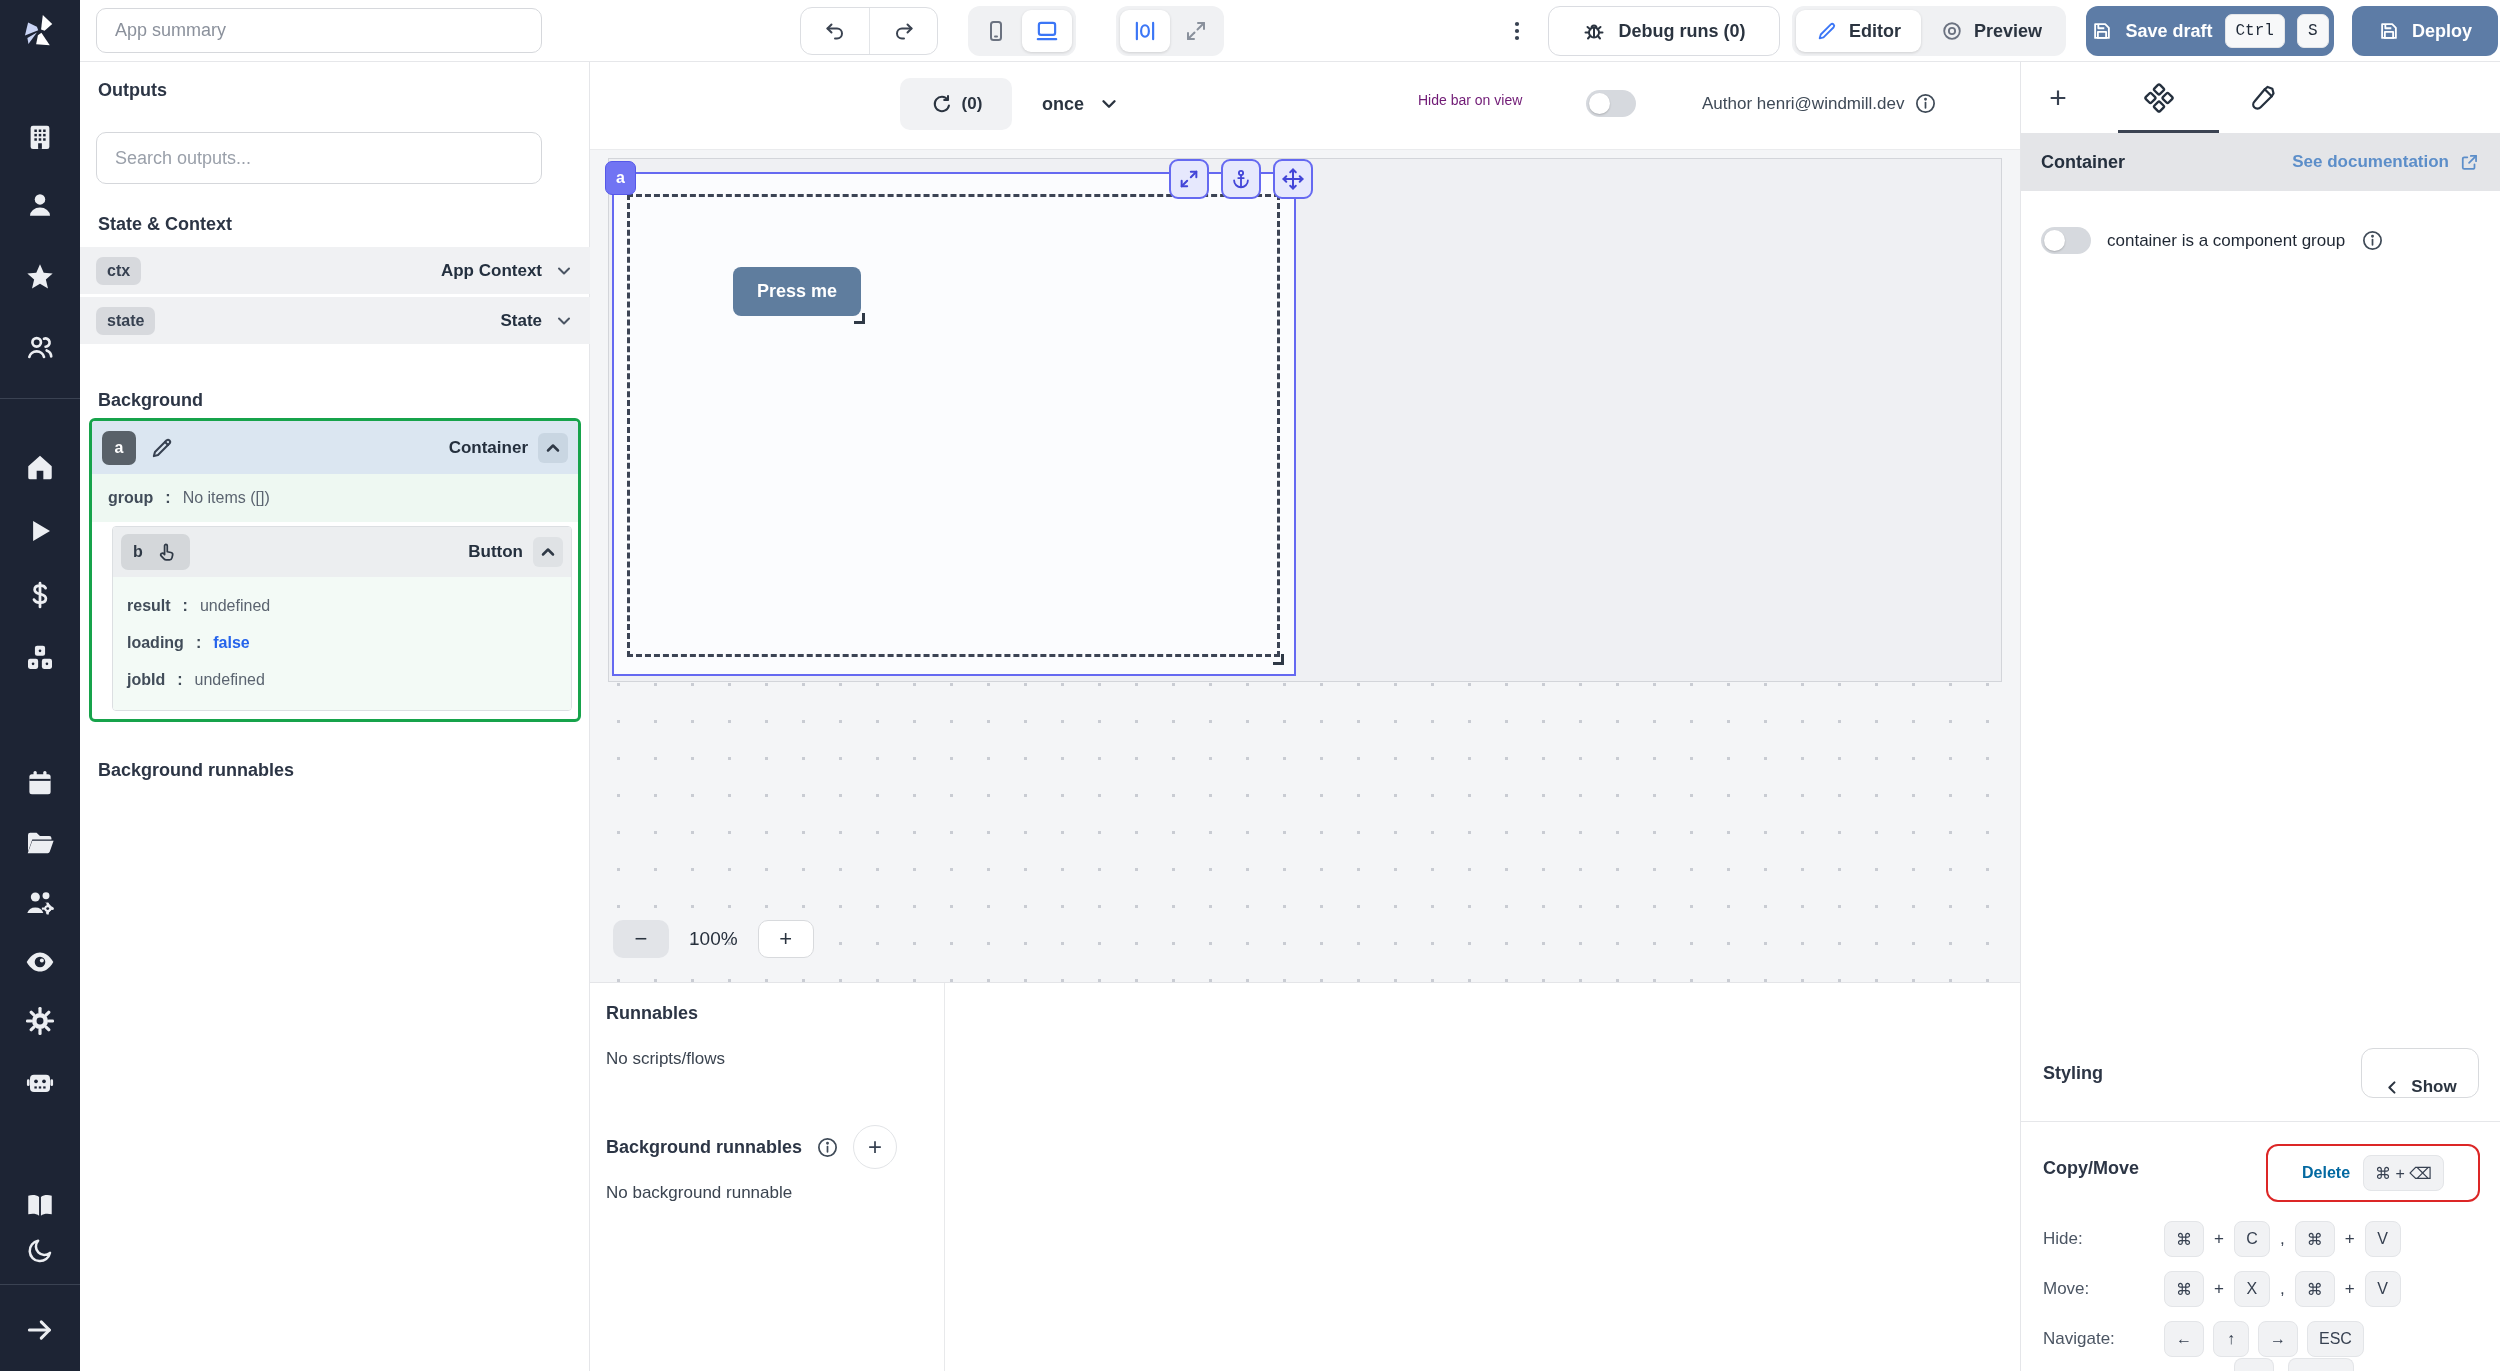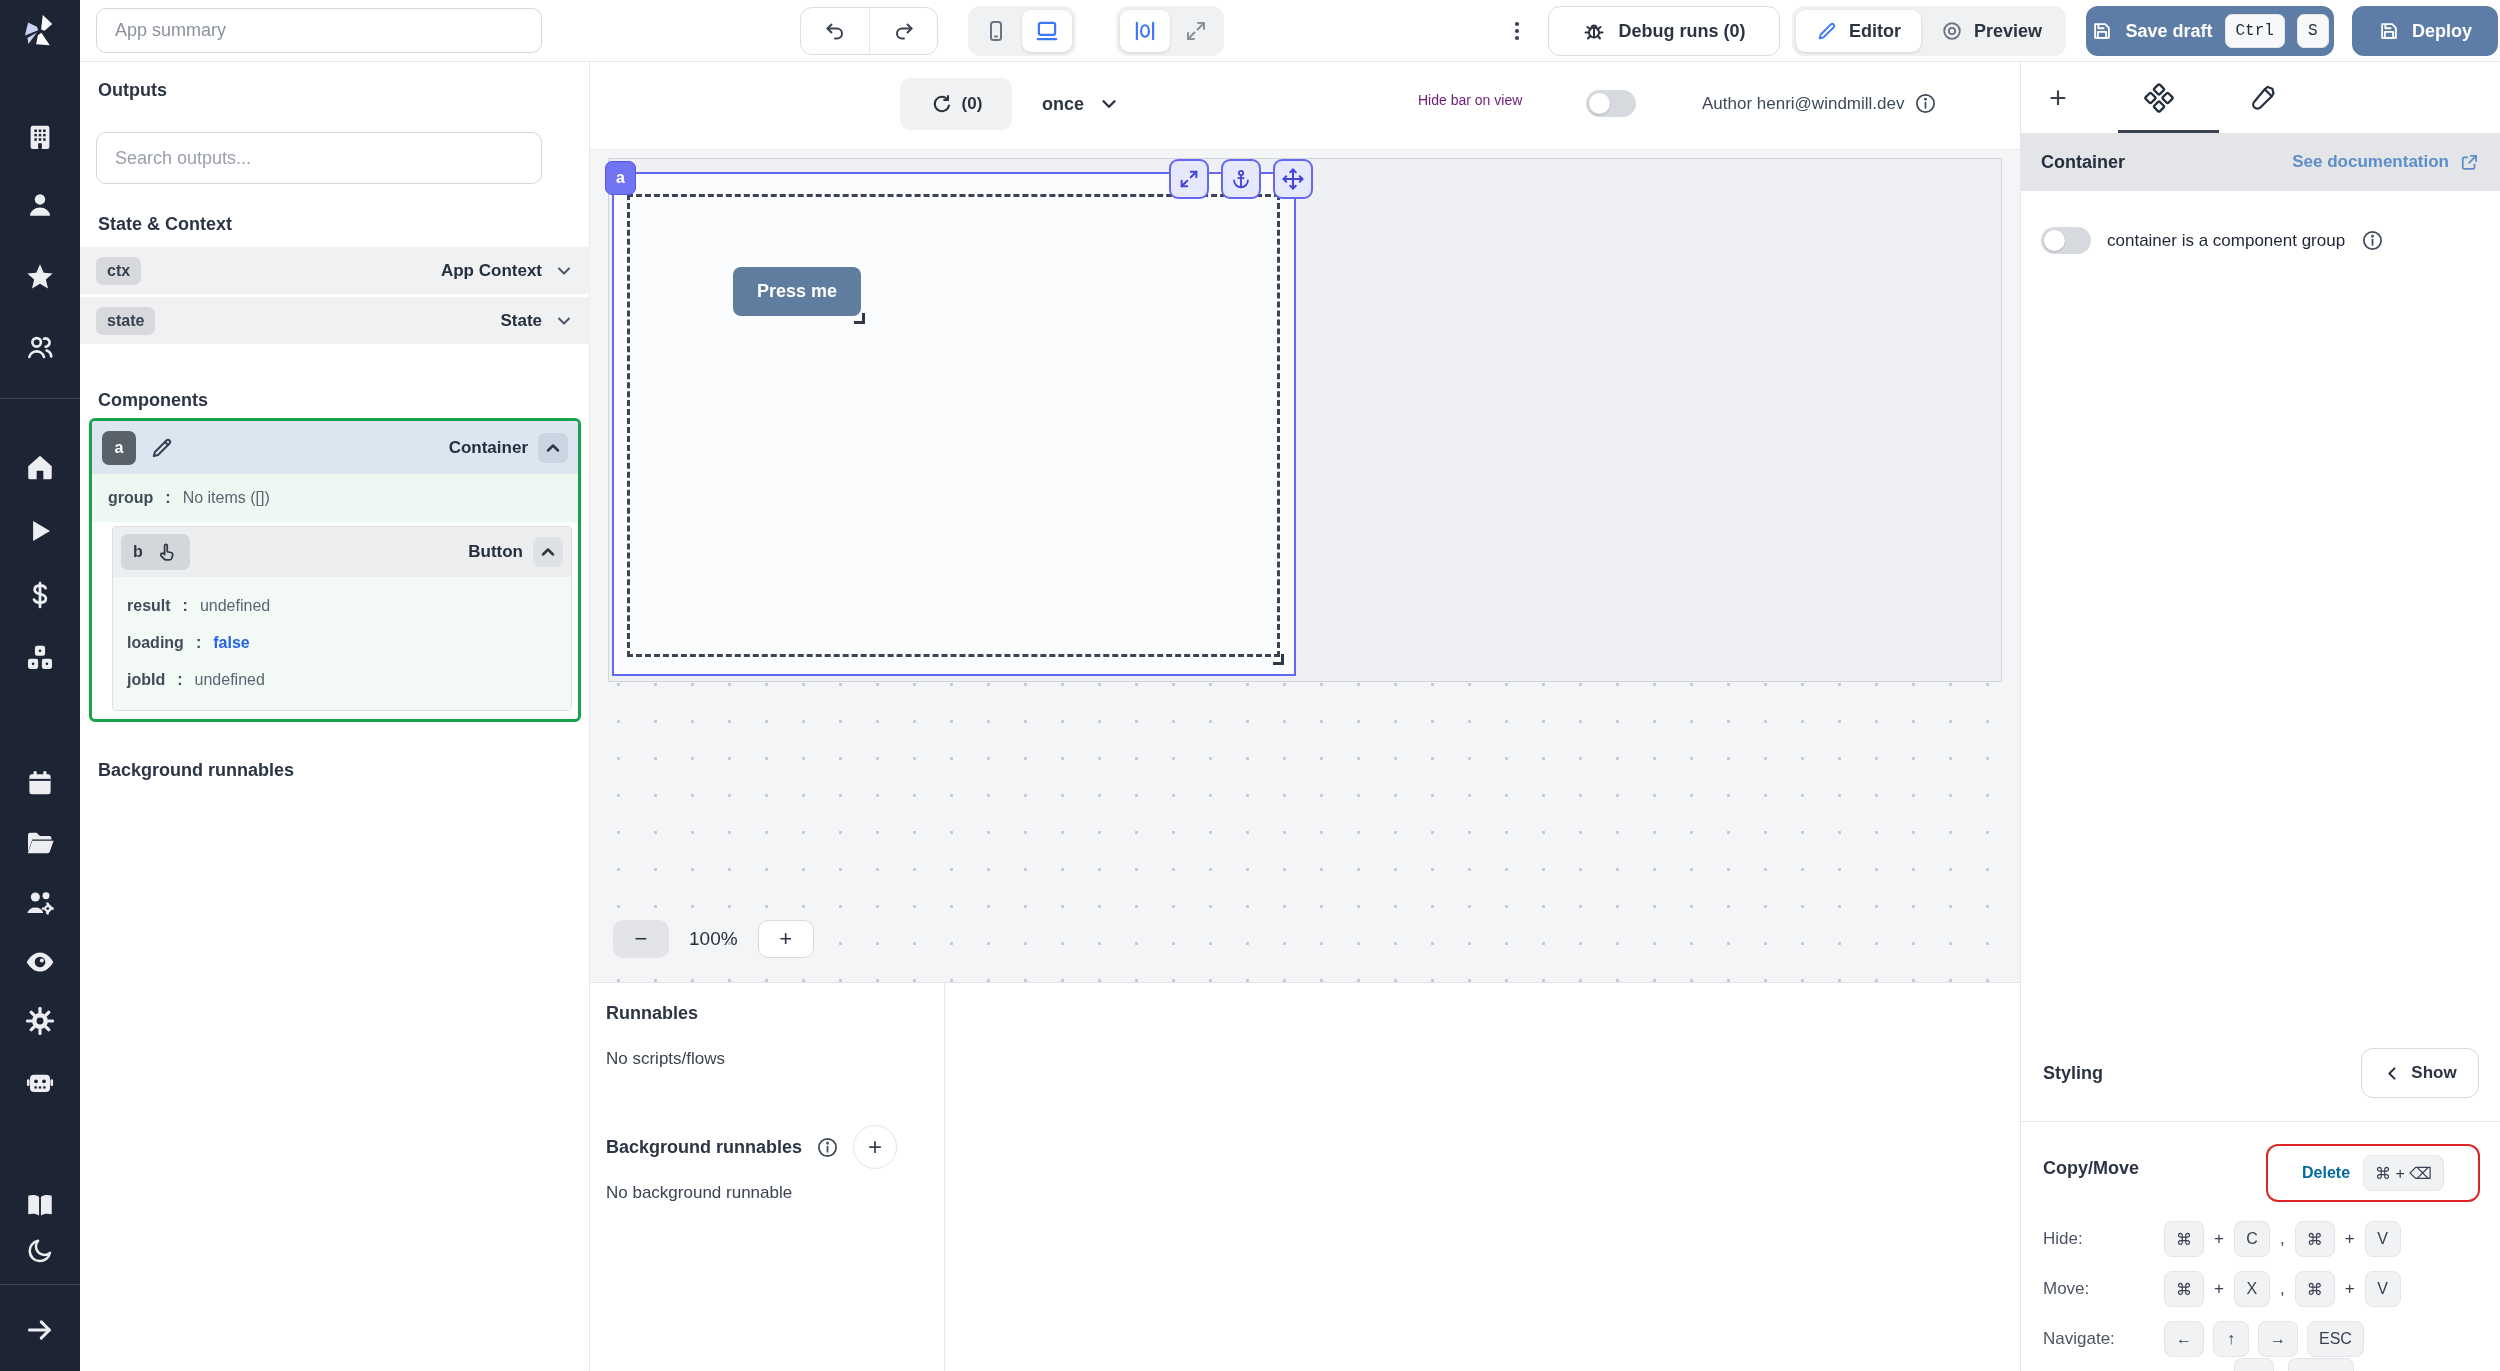--- a/index.html
+++ b/index.html
@@ -92,21 +92,21 @@
 
   
   .rpanel { position:absolute; left:2020px; top:62px; width:480px; height:1309px; background:#fff; border-left:1px solid #e5e6e9; overflow:hidden; }
   .rtabs { position:relative; height:71px; }
   .rtab { position:absolute; top:14px; width:44px; height:44px; display:flex; align-items:center; justify-content:center; color:#374151; cursor:pointer; }
   .rtab-underline { position:absolute; left:97px; top:68px; width:101px; height:3px; background:#3b4352; }
   .rhead { height:58px; background:#e4e5e8; display:flex; align-items:center; padding:0 20px; }
   .doclink { margin-left:auto; display:flex; align-items:center; gap:10px; color:#5c8ec9; font-size:17px; font-weight:600; cursor:pointer; }
   .rtoggle-row { display:flex; align-items:center; gap:16px; padding:36px 20px 0 20px; font-size:17px; color:#1f2733; }
   .styling-row { position:absolute; left:0; top:986px; width:480px; padding:0 22px; display:flex; align-items:center; justify-content:space-between; }
-  .show-btn { width:118px; height:50px; background:#fff; border:1px solid #d8dadd; border-radius:12px; display:flex; align-items:center; justify-content:center; gap:9px; font-size:17px; font-weight:700; color:#2b3440; cursor:pointer; }
+  .show-btn { width:118px; height:50px; background:#fff; border:1px solid #d8dadd; border-radius:12px; display:flex; align-items:flex-end; justify-content:center; gap:9px; font-size:17px; font-weight:700; color:#2b3440; cursor:pointer; }
   .rdivider { position:absolute; left:0; top:1059px; width:480px; height:1px; background:#e6e7ea; }
   .cm-title { position:absolute; left:22px; top:1096px; }
   .delete-btn { position:absolute; left:245px; top:1082px; width:214px; height:58px; border:2px solid #dc2626; border-radius:12px; background:#fff; display:flex; align-items:center; justify-content:center; gap:13px; cursor:pointer; }
   .delete-label { color:#0369a1; font-size:16px; font-weight:700; }
   .kbd { min-width:36px; height:36px; padding:0 11px; background:#f1f2f4; border:1px solid #e3e5e8; border-radius:8px; display:flex; align-items:center; justify-content:center; font-size:16px; color:#374151; }
   .sc-row { position:absolute; left:22px; display:flex; align-items:center; }
   .sc-label { width:121px; font-size:17px; color:#4b5563; }
   .sc-keys { display:flex; align-items:center; gap:9px; }
   .sc-sep { font-size:17px; color:#374151; padding:0 1px; }
   .partial-chip { position:absolute; height:14px; background:#f1f2f4; border:1px solid #e3e5e8; border-bottom:none; border-radius:8px 8px 0 0; }
@@ -401,21 +401,21 @@
         </svg>
     </div>
     <div class="ctx-row" style="top:235px;">
       <span class="ctx-key">state</span>
       <span class="ctx-type">State</span>
       <svg width="20" height="20" viewBox="0 0 24 24" fill="none" stroke="currentColor" stroke-width="2.4" stroke-linecap="round" stroke-linejoin="round">
           <path d="M6 9 l6 6 6-6"></path>
         </svg>
     </div>
 
-    <div class="h-sec" style="position:absolute; left:18px; top:328px;">Components</div>
+    <div class="h-sec" style="position:absolute; left:18px; top:328px;">Background</div>
 
     <div class="green-box">
       <div class="comp-head">
         <span class="id-badge">a</span>
         <svg style="margin-left:13px;" width="26" height="26" viewBox="0 0 24 24" fill="none" stroke="#374151" stroke-width="1.9" stroke-linecap="round" stroke-linejoin="round">
             <path d="M4.5 19.5 l1-3.8 L16.3 4.9 a2 2 0 0 1 2.8 2.8 L8.3 18.5 Z"></path>
             <path d="M14.8 6.4 l2.8 2.8"></path>
           </svg>
         <span style="flex:1"></span>
         <span class="comp-type">Container</span>

